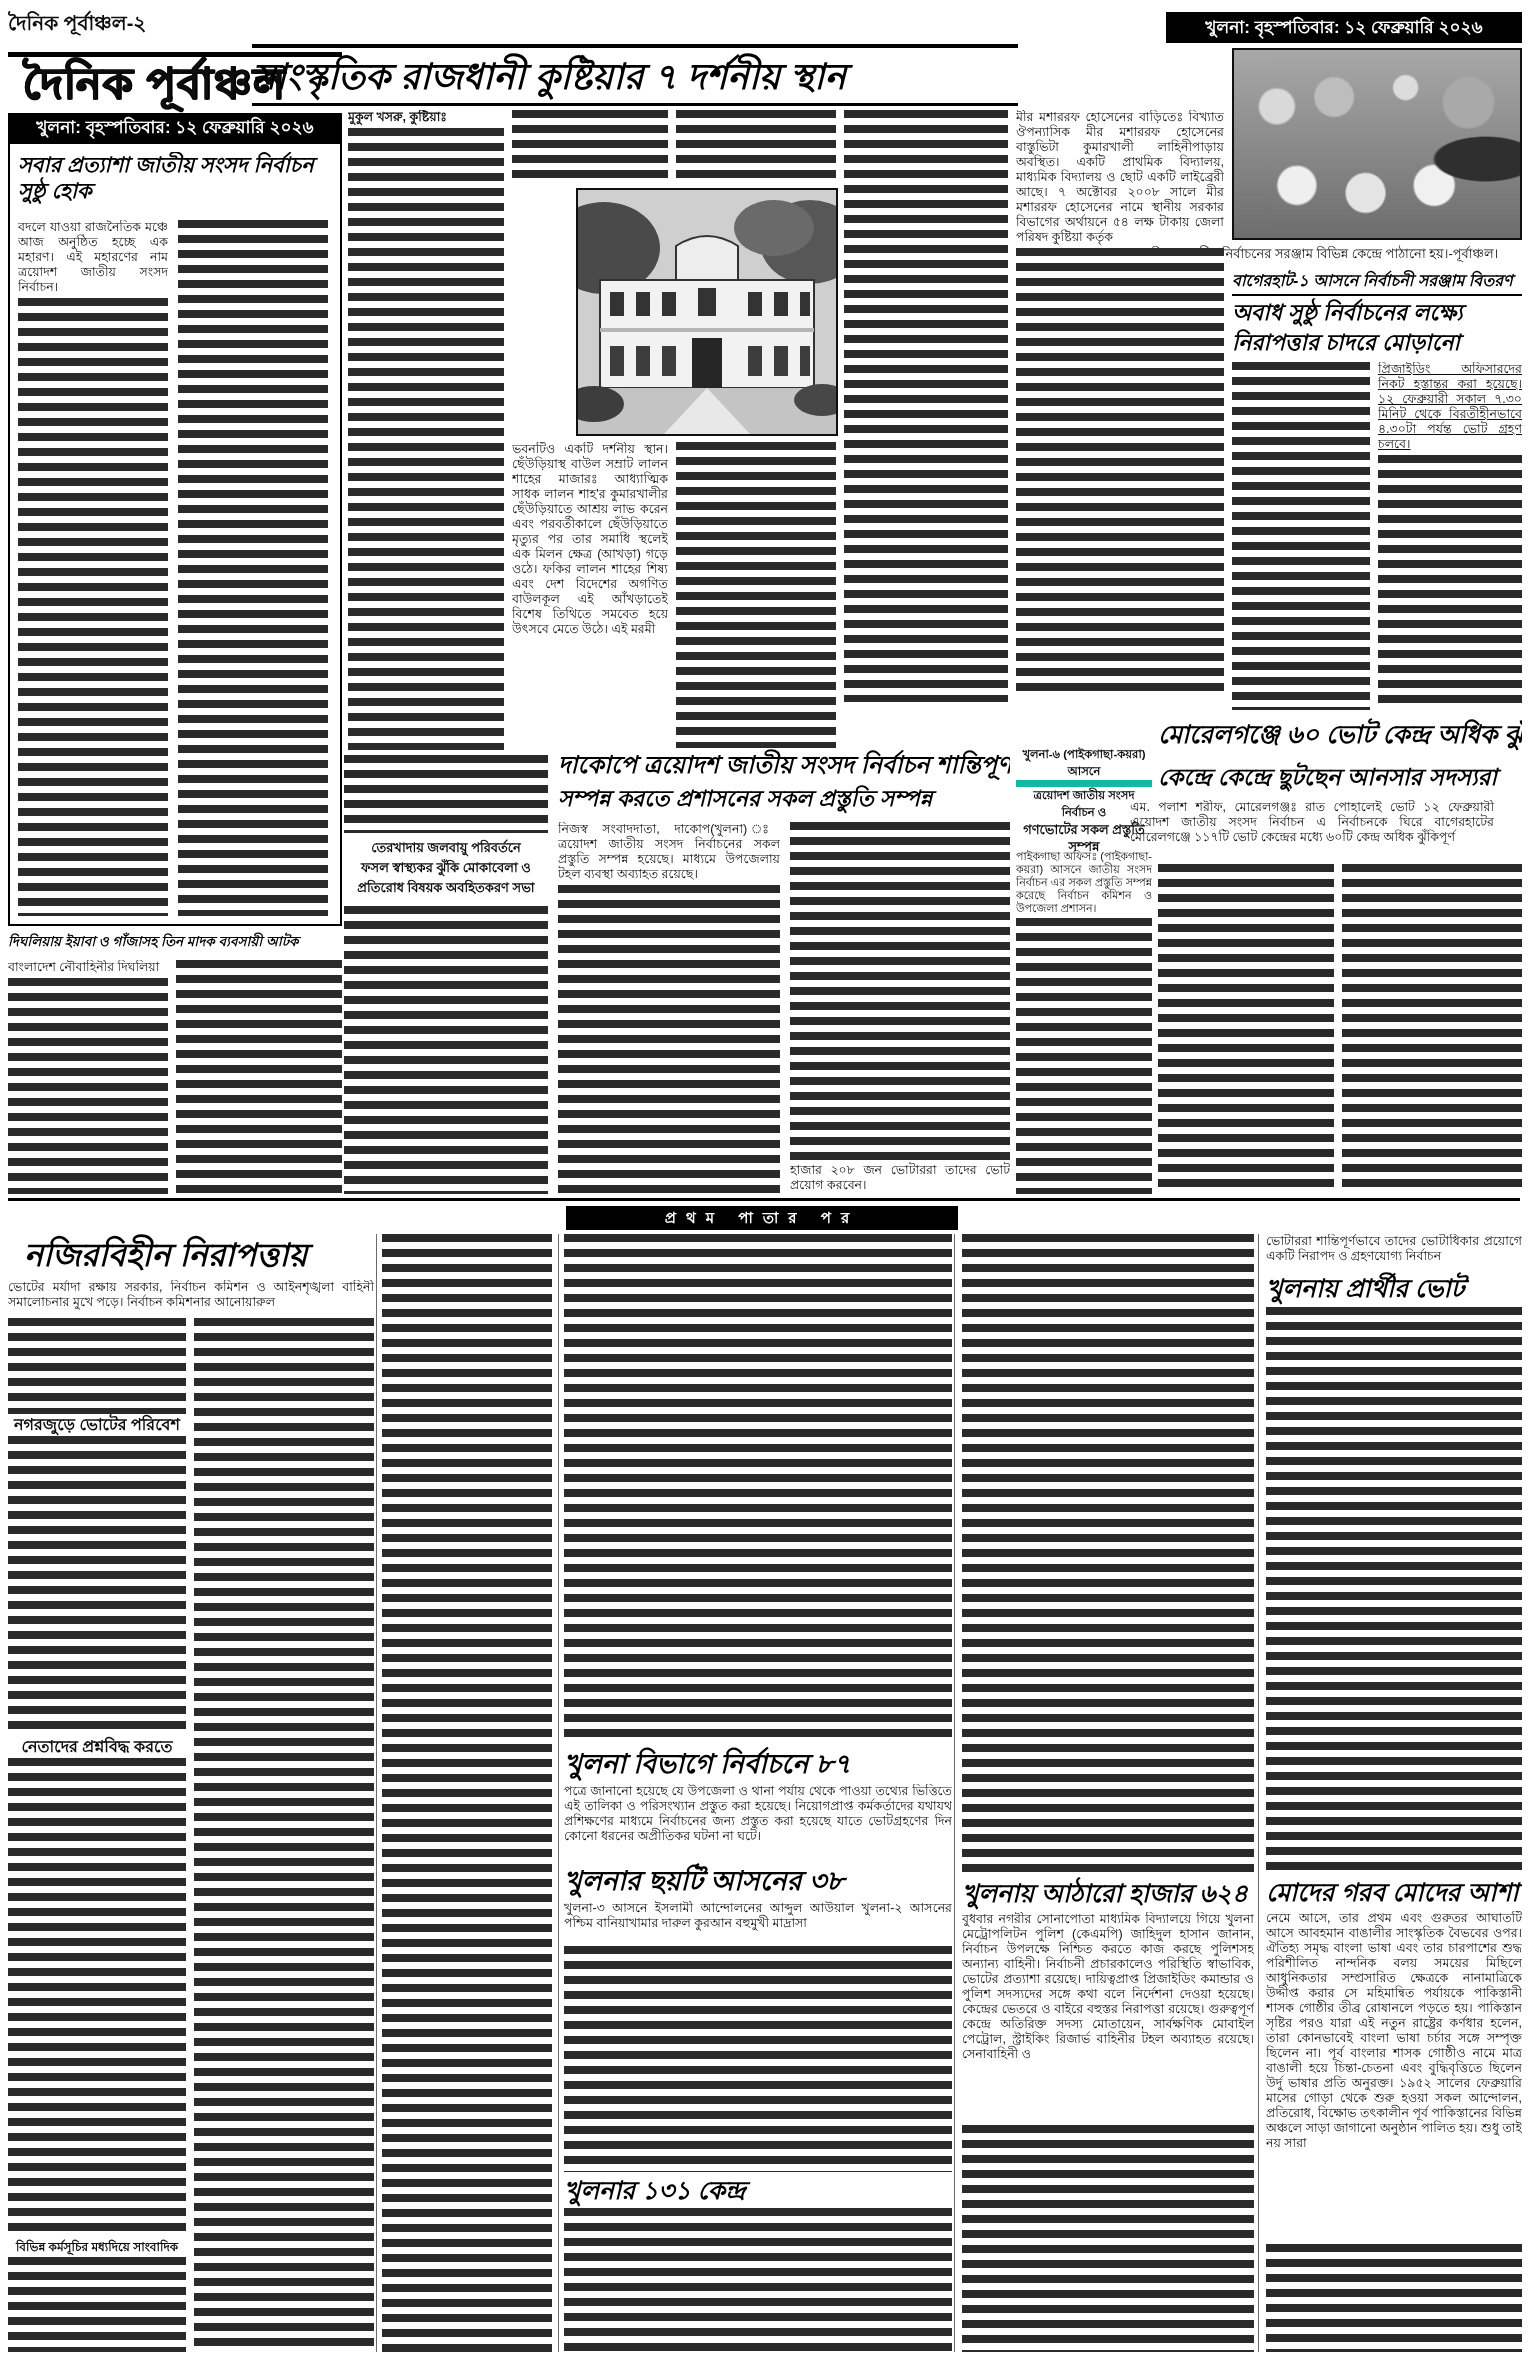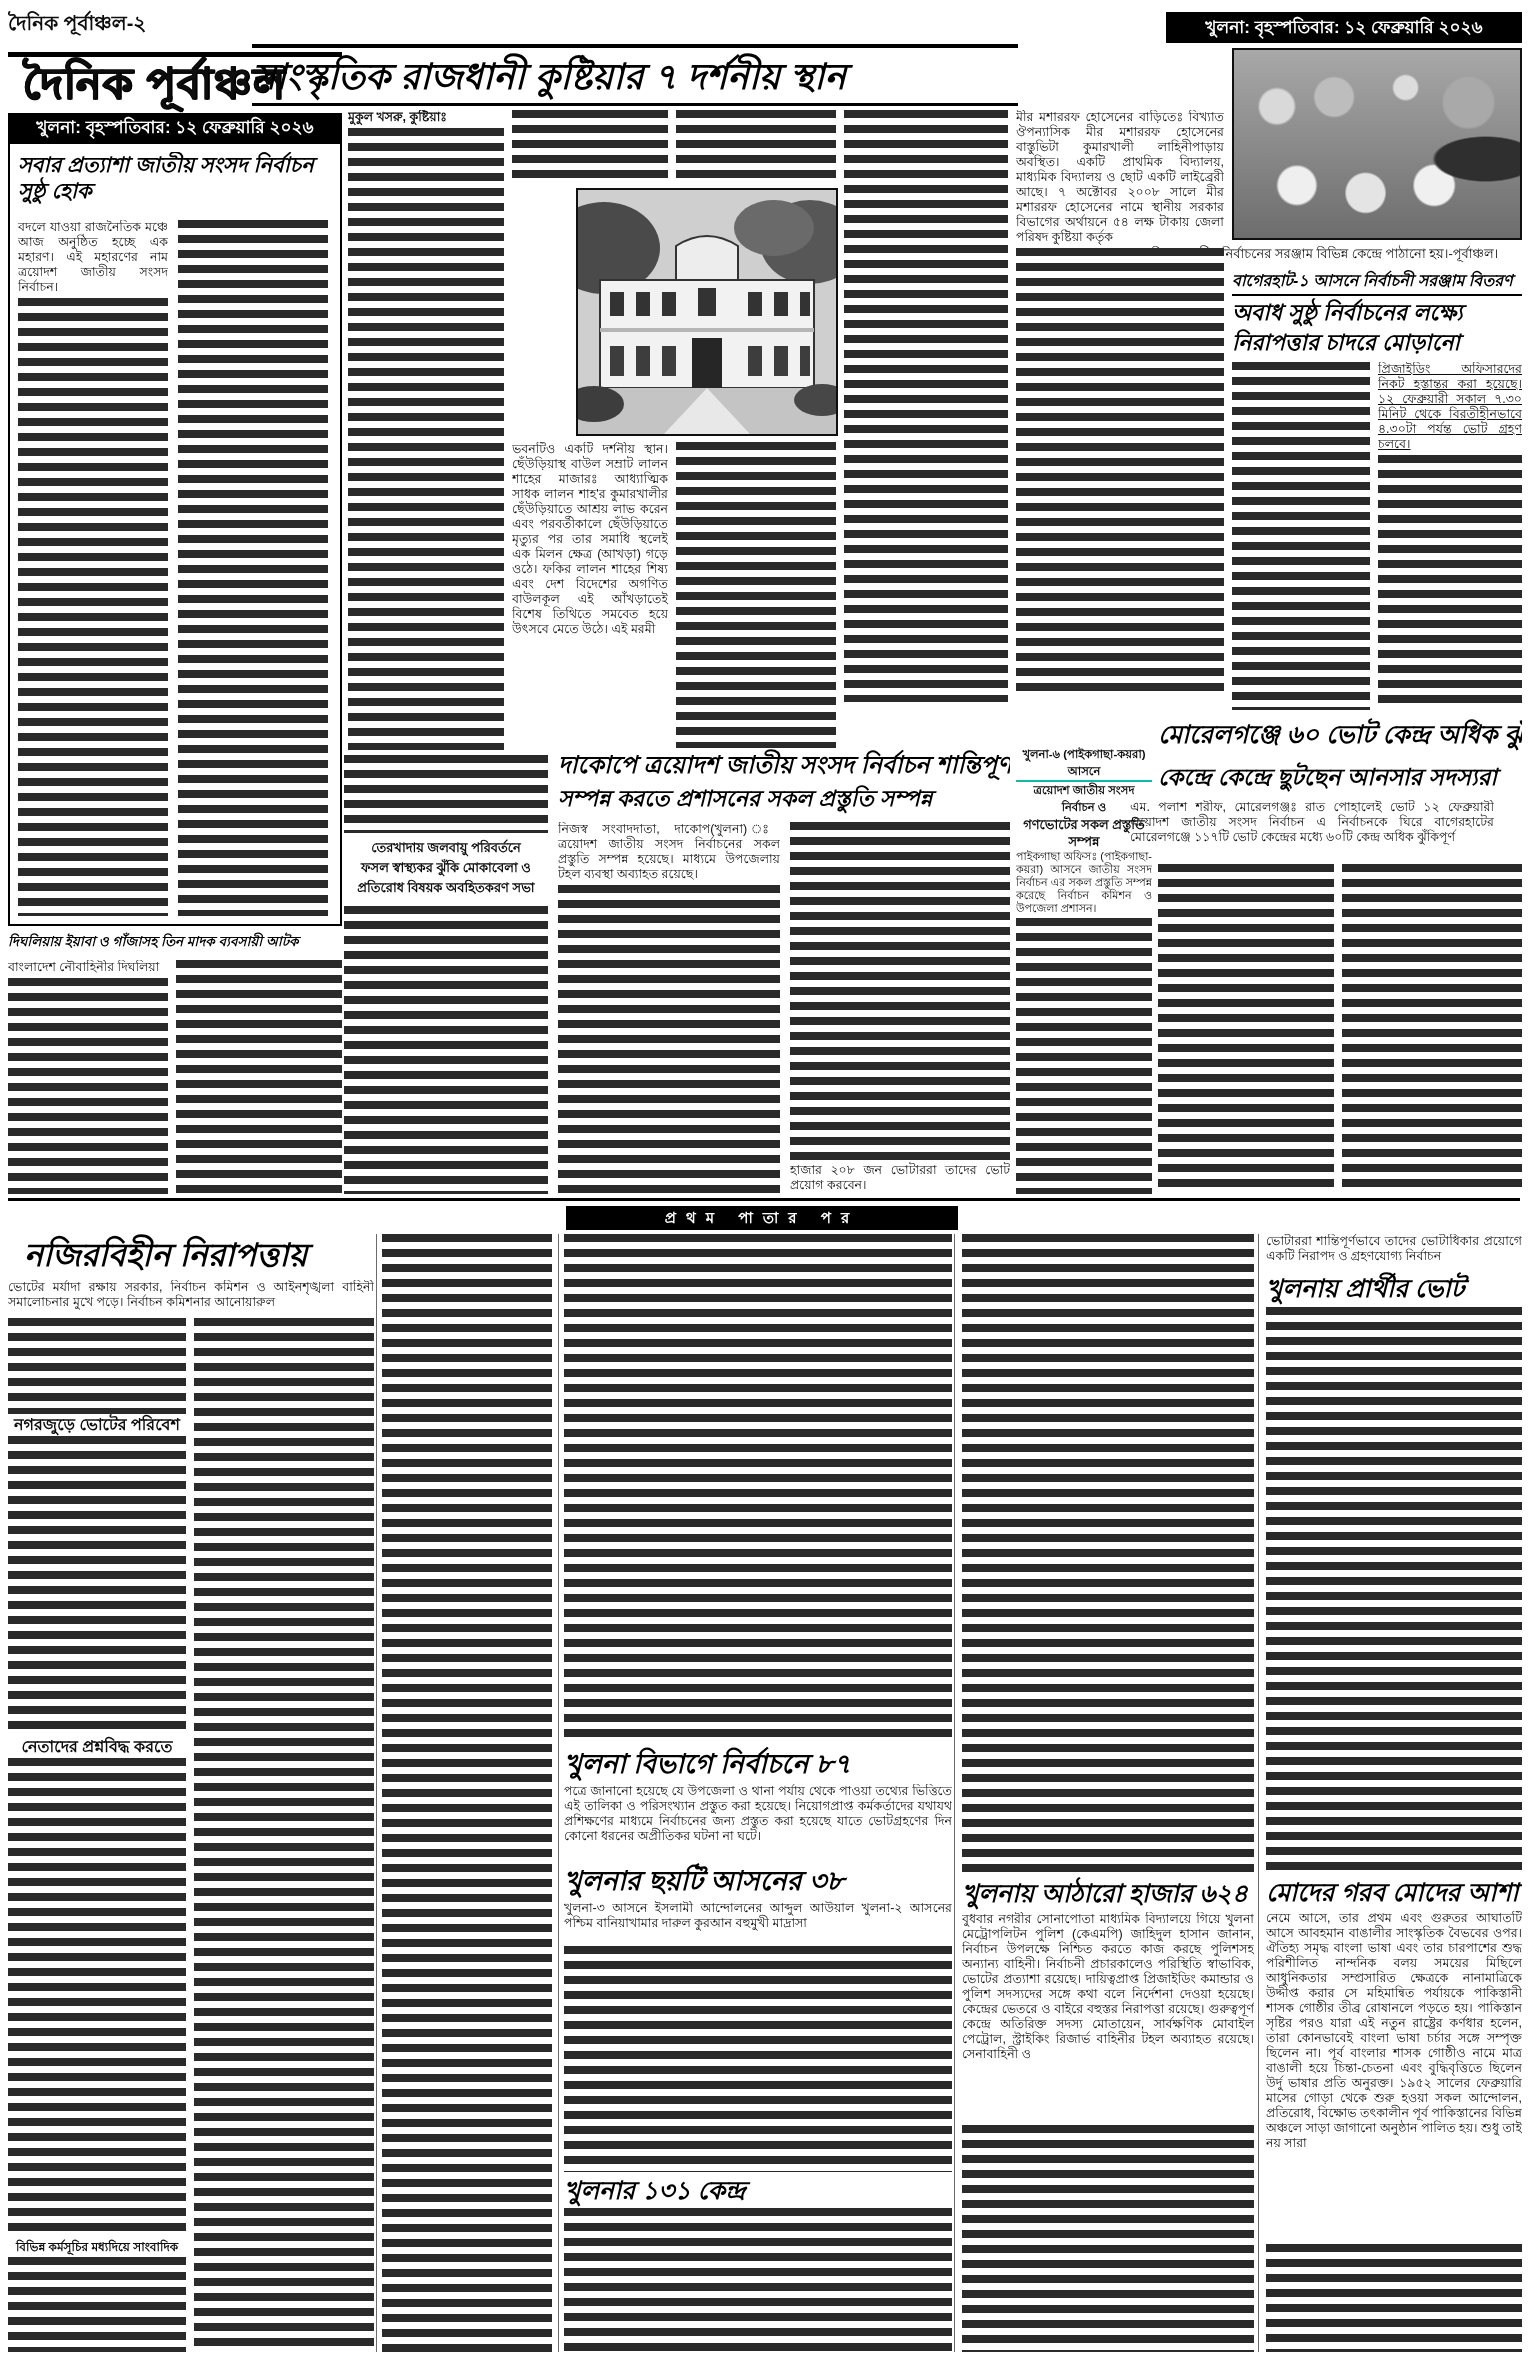--- a/index.html
+++ b/index.html
@@ -146,21 +146,21 @@
   <div class="col" style="left:558px;top:822px;width:222px;height:374px;">
     <p class="txt">নিজস্ব সংবাদদাতা, দাকোপ(খুলনা) ঃ ত্রয়োদশ জাতীয় সংসদ নির্বাচনের সকল প্রস্তুতি সম্পন্ন হয়েছে। মাধ্যমে উপজেলায় টহল ব্যবস্থা অব্যাহত রয়েছে।</p>
     <div class="greek"></div>
   </div>
   <div class="col" style="left:790px;top:822px;width:220px;height:374px;">
     <div class="greek"></div>
     <p class="txt" style="margin-top:3px;">হাজার ২০৮ জন ভোটাররা তাদের ভোট প্রয়োগ করবেন।</p>
   </div>
 
   <div class="abs" style="left:1016px;top:746px;width:136px;height:100px;text-align:center;font-weight:bold;font-size:11.5px;line-height:17px;">
-    <div style="border-bottom:2px solid #14b8a6;">খুলনা-৬ (পাইকগাছা-কয়রা) আসনে</div>
+    <div style="border-bottom:7px solid #14b8a6;">খুলনা-৬ (পাইকগাছা-কয়রা) আসনে</div>
     <div>ত্রয়োদশ জাতীয় সংসদ নির্বাচন ও</div>
     <div style="font-size:13px;">গণভোটের সকল প্রস্তুতি সম্পন্ন</div>
   </div>
   <div class="col" style="left:1016px;top:850px;width:136px;height:344px;">
     <p class="txt small">পাইকগাছা অফিসঃ (পাইকগাছা-কয়রা) আসনে জাতীয় সংসদ নির্বাচন এর সকল প্রস্তুতি সম্পন্ন করেছে নির্বাচন কমিশন ও উপজেলা প্রশাসন।</p>
     <div class="greek"></div>
   </div>
 
   <div class="col" style="left:344px;top:755px;width:204px;height:78px;">
     <div class="greek"></div>

